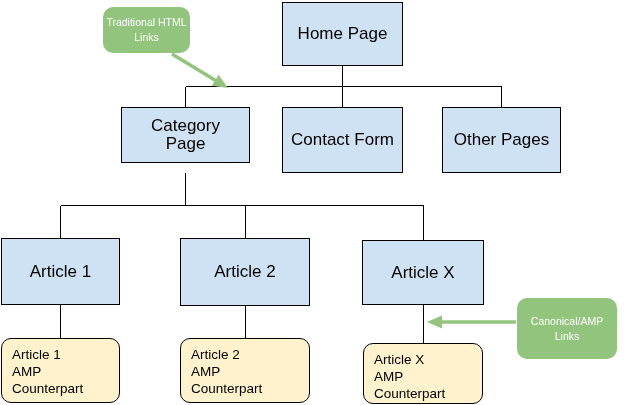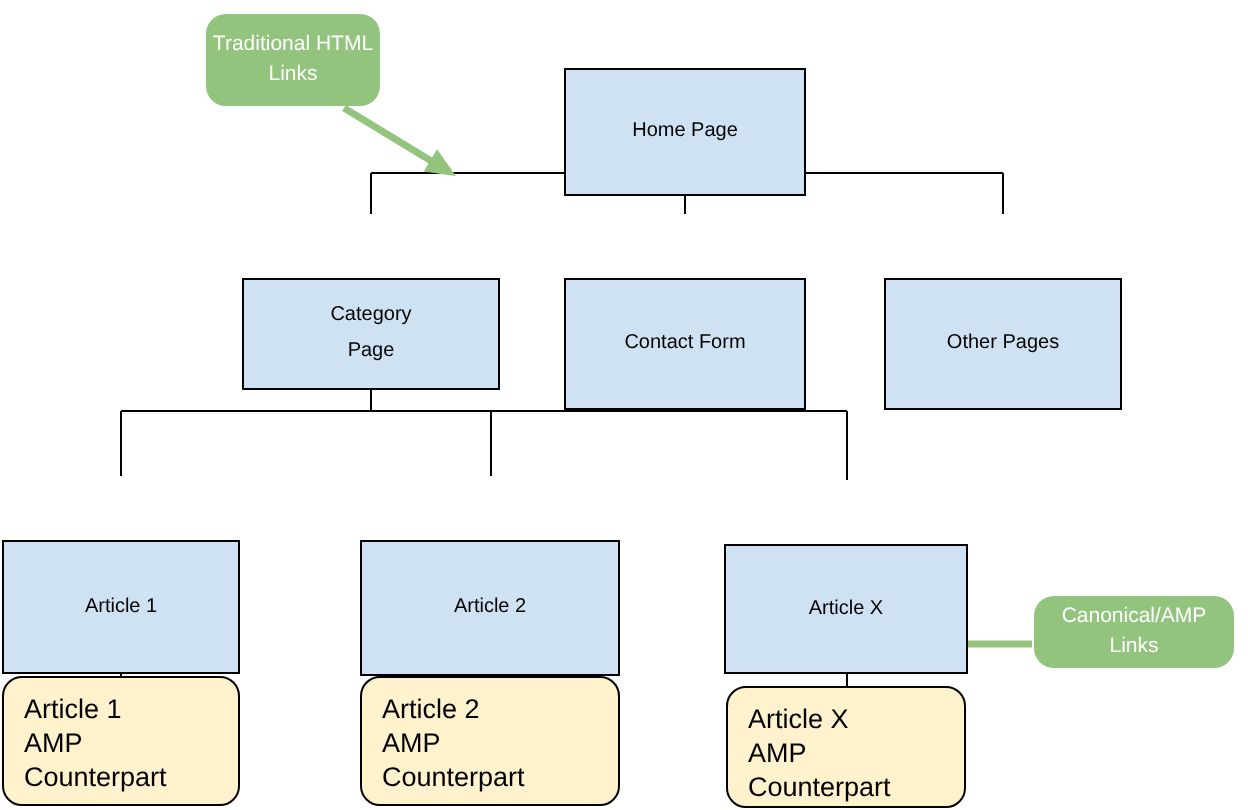--- a/index.html
+++ b/index.html
@@ -7,21 +7,21 @@
     position:relative;width:624px;height:405px;background:#ffffff;
     overflow:hidden;font-family:"Liberation Sans",sans-serif;
   }
   #connector-layer{position:absolute;left:0;top:0;width:624px;height:405px;}
   .node{
     position:absolute;box-sizing:border-box;border:1px solid #000000;
     display:flex;flex-direction:column;color:#000000;
   }
   .node.page{
     align-items:center;justify-content:center;text-align:center;
-    font-size:10px;line-height:18px;margin-top:32px;
+    font-size:17px;line-height:18px;
   }
   .node.amp{
     border-radius:10px;align-items:flex-start;justify-content:flex-start;
     text-align:left;font-size:13.5px;line-height:17px;padding:7px 8px 4px 10px;
   }
   .callout{
     position:absolute;box-sizing:border-box;border-radius:10px;
     display:flex;flex-direction:column;align-items:center;justify-content:center;
     text-align:center;font-size:10.5px;line-height:15px;
   }
@@ -89,17 +89,17 @@
     </div>
     <div class="node amp" style="left: 363px; top: 343px; width: 120px; height: 61px; background: rgb(255, 242, 204); border-color: rgb(0, 0, 0); color: rgb(0, 0, 0);">
       <span class="line">Article X</span>
       <span class="line">AMP</span>
       <span class="line">Counterpart</span>
     </div>
     <div class="callout" style="left: 103px; top: 7px; width: 87px; height: 46px; background: rgb(147, 196, 125); color: rgb(255, 255, 255);">
       <span class="line">Traditional HTML</span>
       <span class="line">Links</span>
     </div>
-    <div class="callout" style="left: 517px; top: 298px; width: 100px; height: 36px; background: rgb(147, 196, 125); color: rgb(255, 255, 255);">
+    <div class="callout" style="left: 517px; top: 298px; width: 100px; height: 61px; background: rgb(147, 196, 125); color: rgb(255, 255, 255);">
       <span class="line">Canonical/AMP</span>
       <span class="line">Links</span>
     </div>
   </div>
 
 </body></html>

